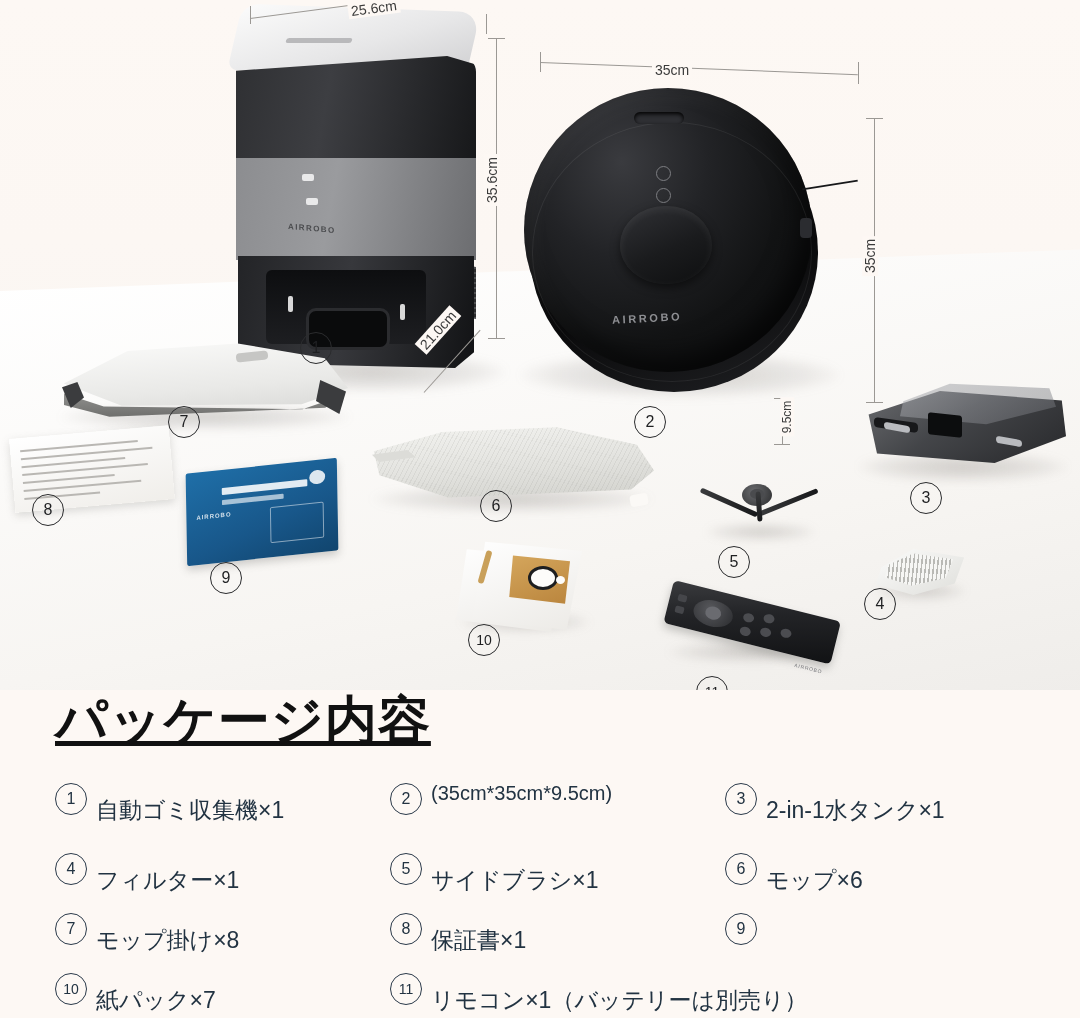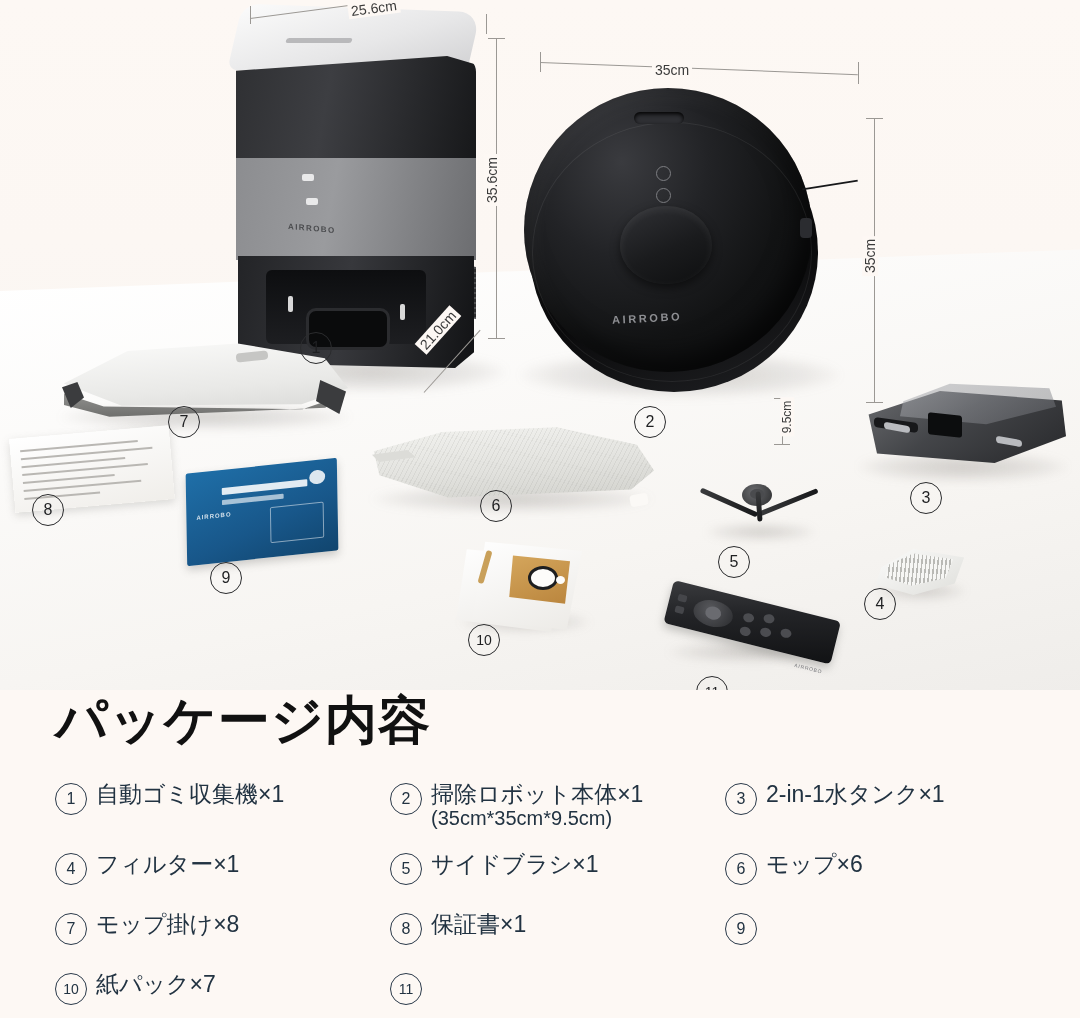--- a/index.html
+++ b/index.html
@@ -207,30 +207,30 @@
     border:1.6px solid #2b2c2e;color:#1f2022;
     font-size:16px;display:flex;align-items:center;justify-content:center;
     background:transparent;
   }
   .callout.sm{font-size:14px;}
 
   
   .legend{position:absolute;left:0;top:690px;width:1080px;height:328px;}
   .legend h1{
     position:absolute;left:55px;top:4px;margin:0;
-    font-size:52px;font-weight:900;color:#111;letter-spacing:1px;line-height:1;
+    font-size:52px;font-weight:900;color:#111;letter-spacing:1px;line-height:1;text-decoration:underline;
   }
   .lrow{position:absolute;display:flex;align-items:flex-start;}
   .lnum{
     flex:none;width:30px;height:30px;border-radius:50%;
     border:1.5px solid #2b3a4a;color:#223342;
     font-size:16px;display:flex;align-items:center;justify-content:center;
     margin-right:9px;margin-top:1px;
   }
-  .ltxt{color:#223342;font-size:23px;line-height:1.08;white-space:nowrap;}
+  .ltxt{color:#223342;font-size:23px;line-height:1.08;white-space:nowrap;margin-top:16px;}
   .lsub{font-size:20px;color:#223342;line-height:1.1;display:block;}
 </style>
 </head>
 <body>
 
 <div id="page">
 
   <div class="stage">
     <div class="bg"></div>
     <div class="floor"></div>
@@ -398,21 +398,20 @@
 
     <div class="lrow" style="left:55px;top:92px;">
       <div class="lnum">1</div>
       <div>
         <div class="ltxt">自動ゴミ収集機×1</div>
       </div>
     </div>
     <div class="lrow" style="left:390px;top:92px;">
       <div class="lnum">2</div>
       <div>
-        <div class="ltxt">掃除ロボット本体×1</div>
         <span class="lsub">(35cm*35cm*9.5cm)</span>
       </div>
     </div>
     <div class="lrow" style="left:725px;top:92px;">
       <div class="lnum">3</div>
       <div class="ltxt">2-in-1水タンク×1</div>
     </div>
 
     <div class="lrow" style="left:55px;top:162px;">
       <div class="lnum">4</div>
@@ -438,15 +437,16 @@
     <div class="lrow" style="left:725px;top:222px;">
       <div class="lnum">9</div>
     </div>
 
     <div class="lrow" style="left:55px;top:282px;">
       <div class="lnum" style="font-size:14px;">10</div>
       <div class="ltxt">紙パック×7</div>
     </div>
     <div class="lrow" style="left:390px;top:282px;">
       <div class="lnum" style="font-size:14px;">11</div>
+      <div class="ltxt">リモコン×1（バッテリーは別売り）</div>
     </div>
   </div>
 </div>
 
 </body></html>

